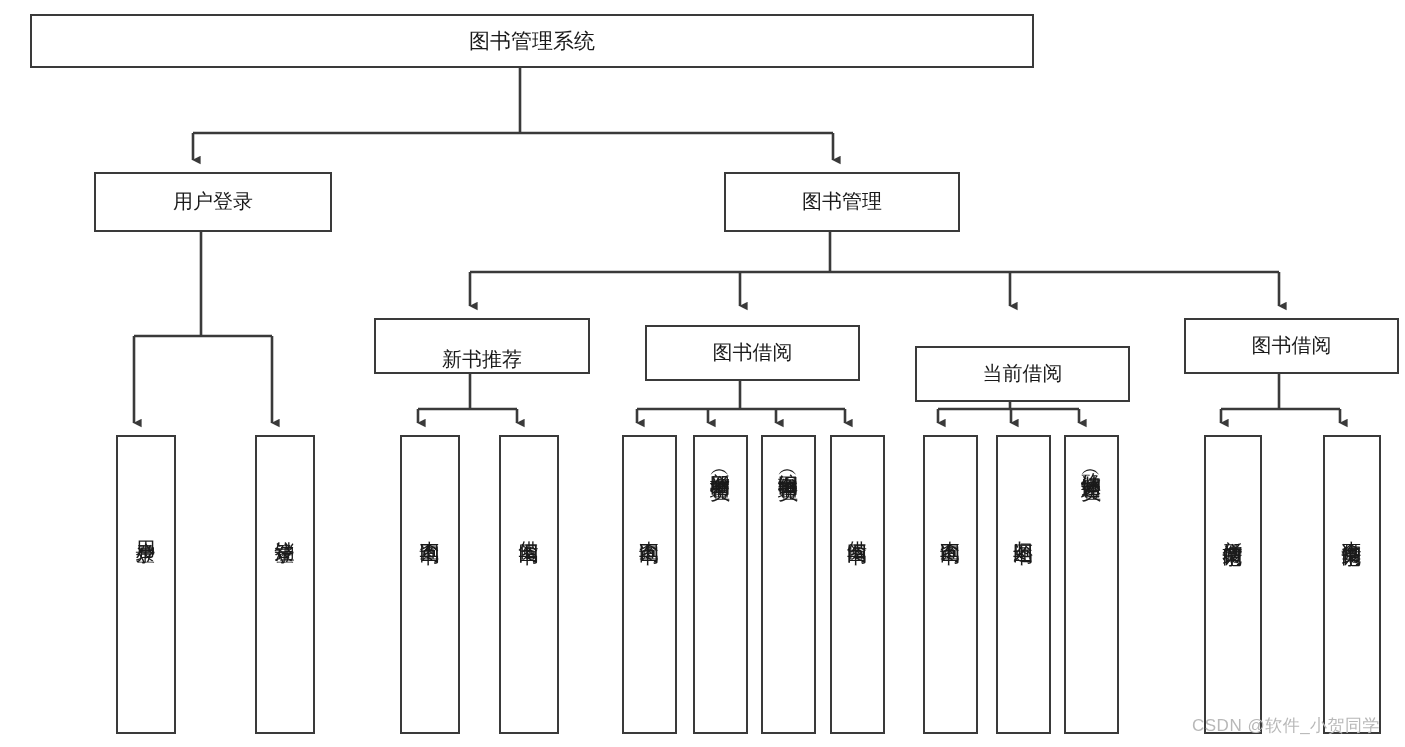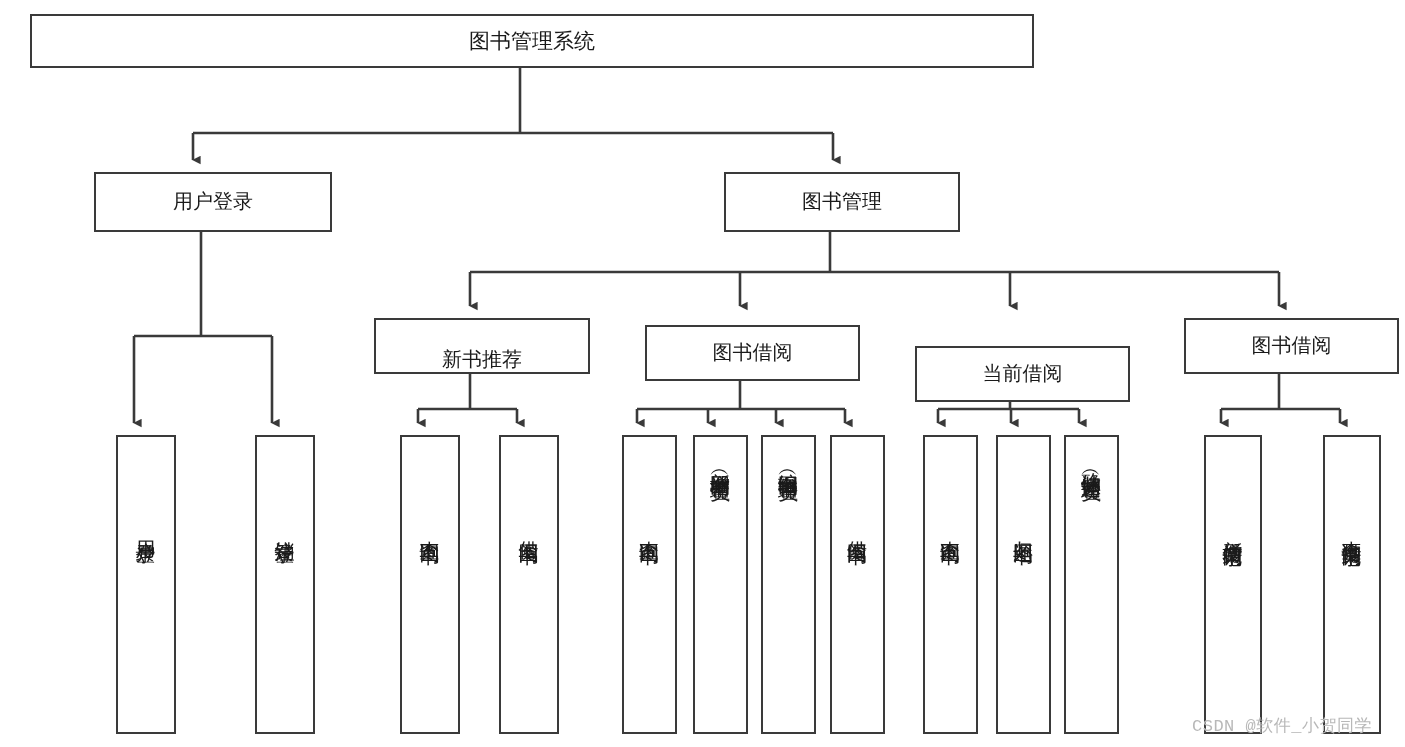--- a/index.html
+++ b/index.html
@@ -71,21 +71,21 @@
     white-space: nowrap;
   }
   .node-leaf.leaf-mid .node-text {
     padding-top: 78px;
   }
   .node-leaf.leaf-tall .node-text {
     padding-top: 10px;
   }
   .watermark {
     position: absolute;
-    font-family: Liberation Mono, monospace;
+    font-family: Liberation Sans, sans-serif;
     font-size: 17px;
     color: #b8b8b8;
     letter-spacing: 0.5px;
     white-space: nowrap;
     pointer-events: none;
   }
 </style>
 </head>
 <body>
 

